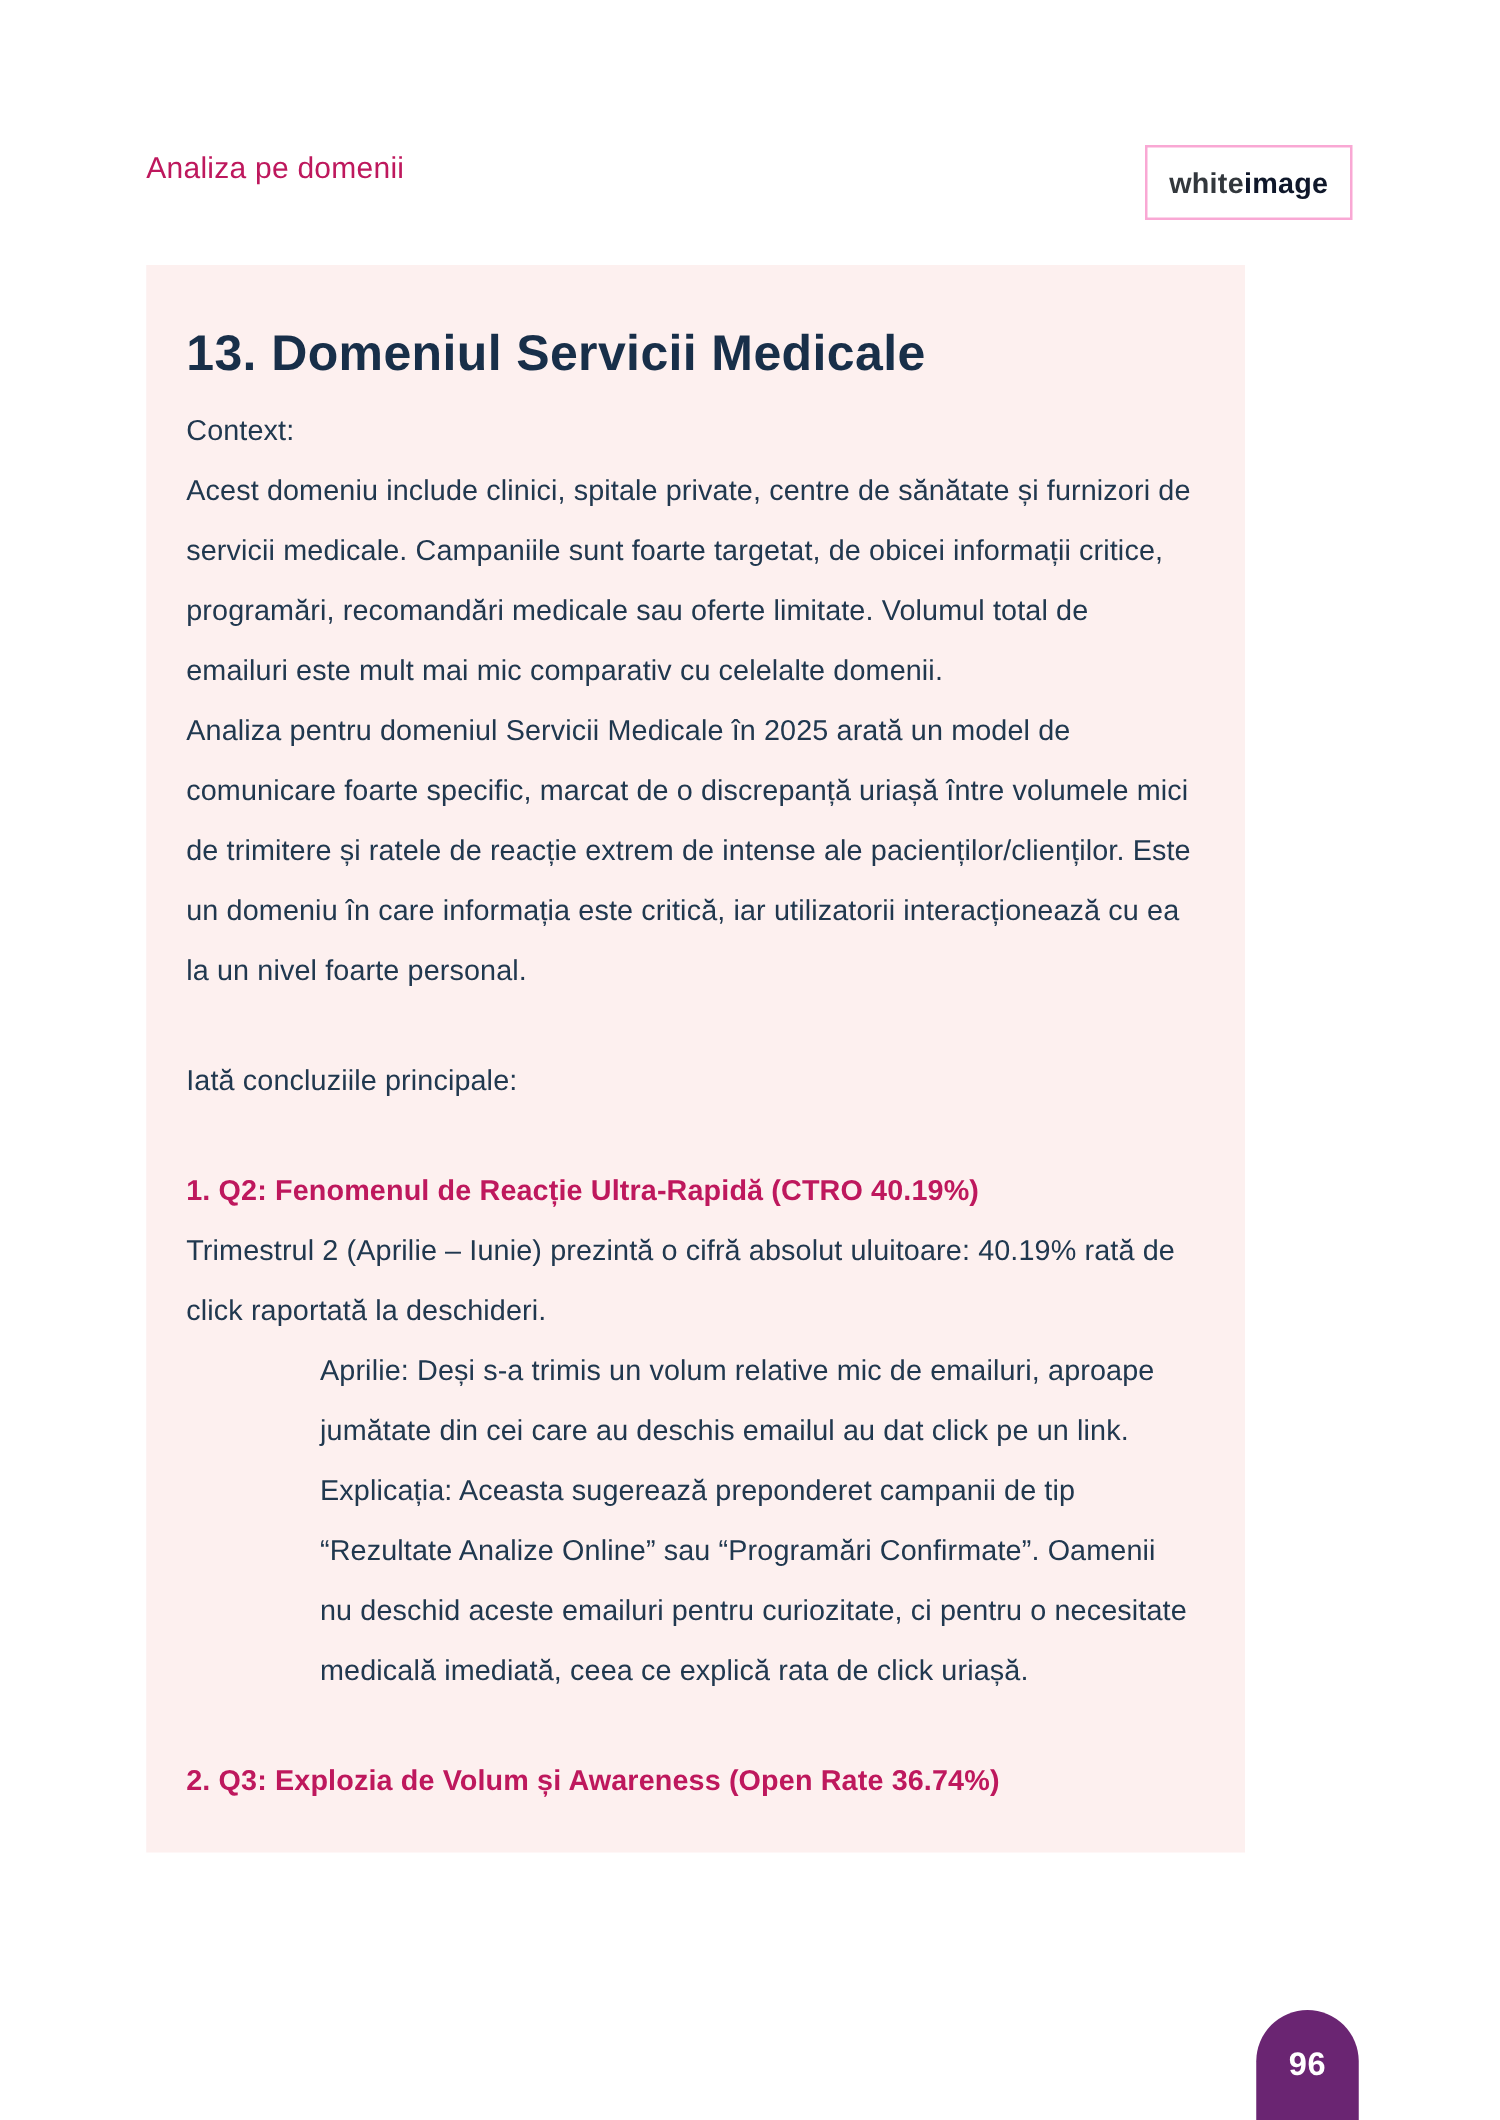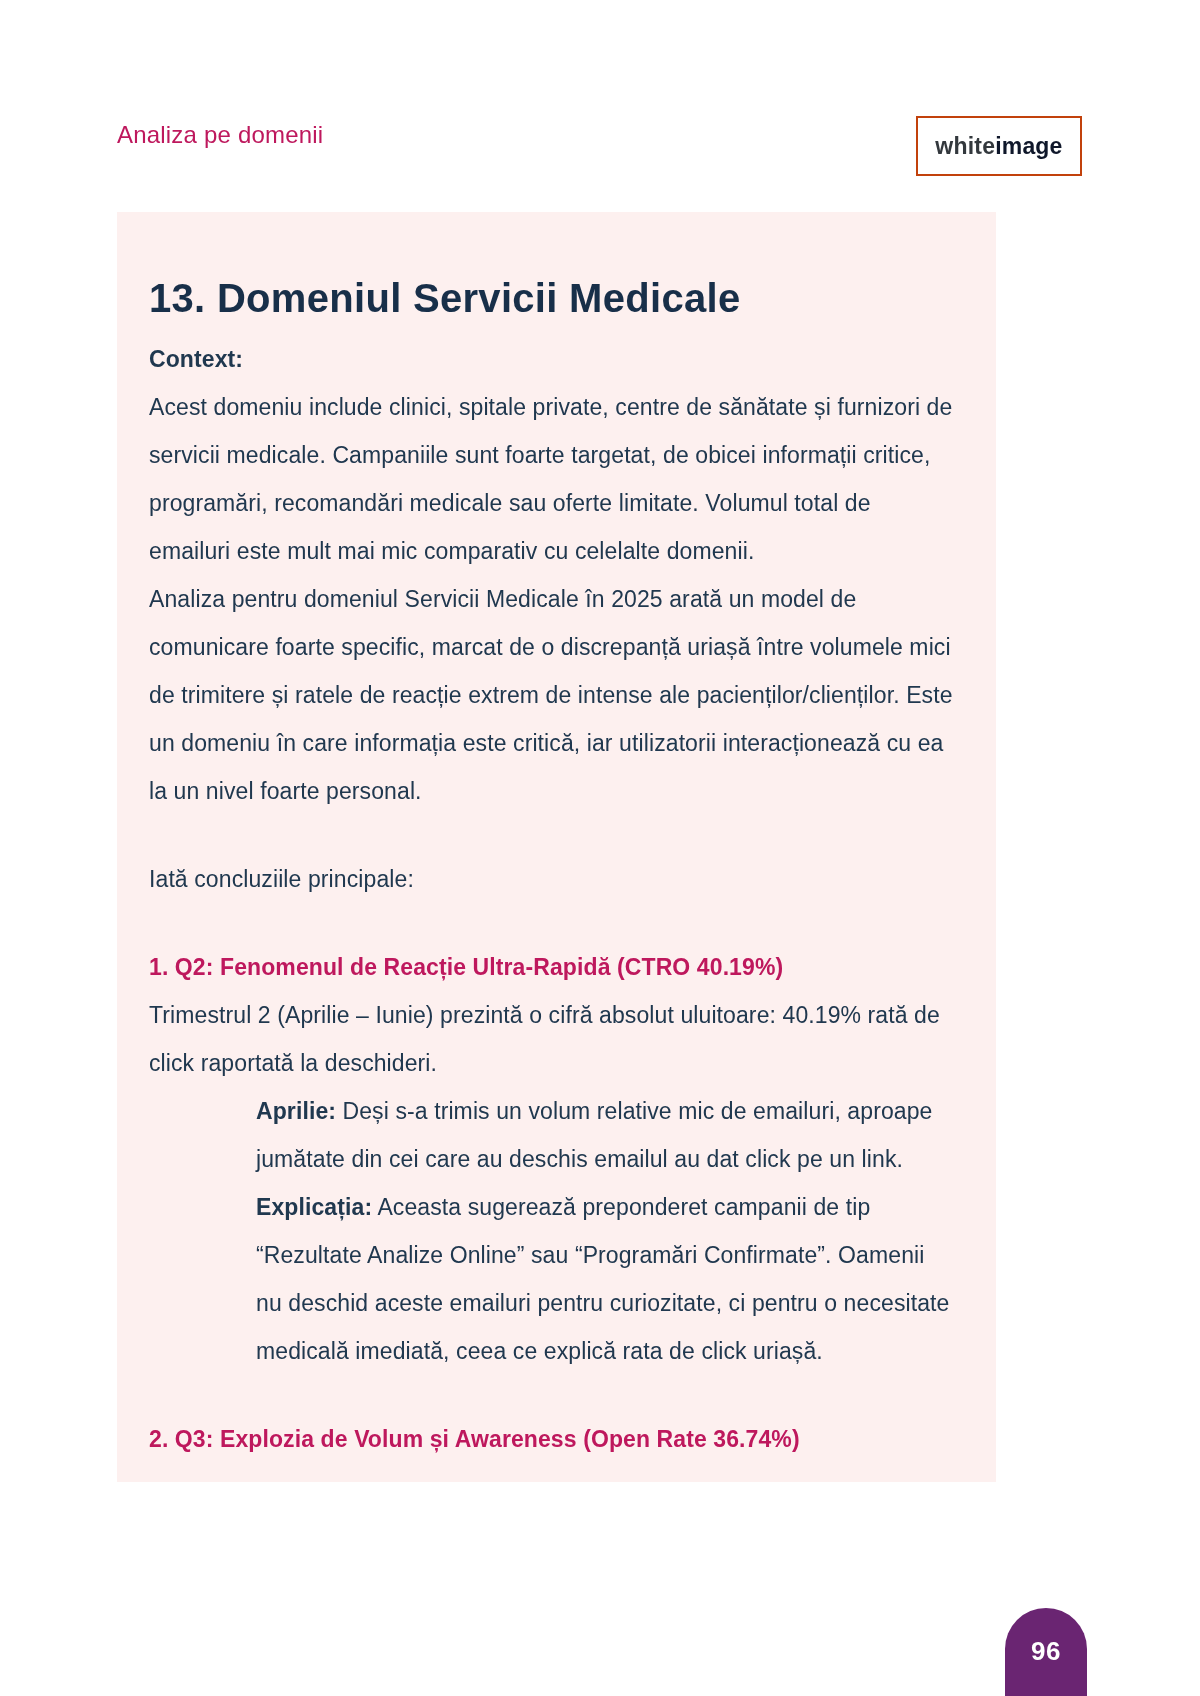--- a/index.html
+++ b/index.html
@@ -21,57 +21,57 @@
     color: #be185d;
     letter-spacing: 0.2px;
   }
   .logo-box {
     position: absolute;
     left: 916px;
     top: 116px;
     width: 166px;
     height: 60px;
     box-sizing: border-box;
-    border: 2px solid #c2410c;
+    border: 2px solid #f9a8d4;
     background: #ffffff;
     display: flex;
     align-items: center;
     justify-content: center;
     font-size: 23px;
     letter-spacing: 0.2px;
   }
   .logo-bold { font-weight: 700; color: #33383d; }
   .logo-light { font-weight: 700; color: #0f172a; }
 
   
   .content-box {
     position: absolute;
     left: 117px;
     top: 212px;
     width: 879px;
     height: 1270px;
     background: #fdf0ef;
     box-sizing: border-box;
-    padding: 61px 40px 0 32px;
+    padding: 46px 40px 0 32px;
     overflow: hidden;
     color: #20384f;
     font-size: 23px;
     line-height: 48px;
     letter-spacing: 0.1px;
   }
   .content-box h1 {
     margin: 0 0 12px 0;
     font-size: 40px;
     line-height: 50px;
     font-weight: 700;
     color: #182f49;
     letter-spacing: 0.3px;
   }
   .content-box p { margin: 0; }
-  .bold { font-weight: 700; }
+  .bold { font-weight: 400; }
   .section-heading { font-weight: 700; color: #be185d; }
   .spacer { height: 40px; }
   .indent { padding-left: 107px; }
 
   
   .page-badge {
     position: absolute;
     left: 1005px;
     top: 1608px;
     width: 82px;

